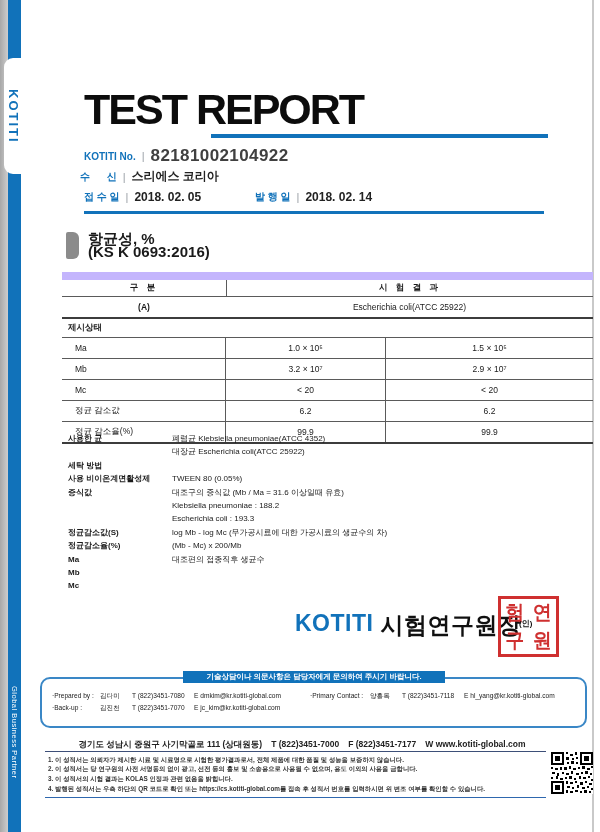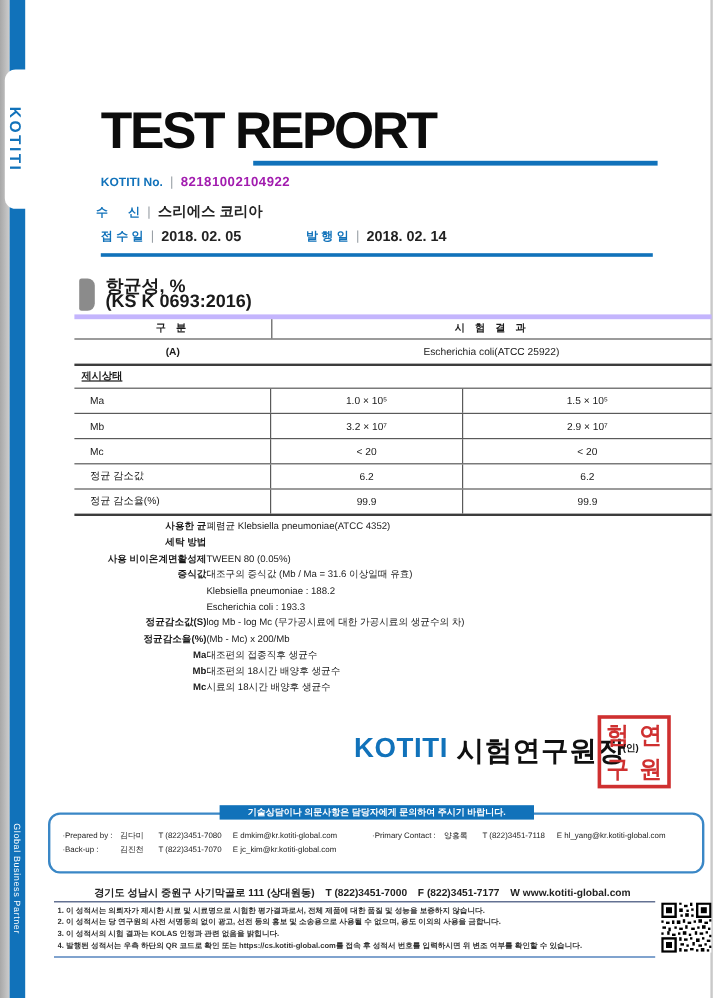--- a/index.html
+++ b/index.html
@@ -19,51 +19,51 @@
   .gbp span{writing-mode:vertical-rl;color:#ffffff;font-size:7.5px;letter-spacing:.5px;}
   .right-line{left:592px;top:0;width:1.5px;height:832px;background:#c9c9c9;}
   
   .title{left:84px;top:88px;display:flex;gap:10px;align-items:baseline;color:#0c0c0c;
     font-size:43px;font-weight:bold;letter-spacing:-2px;line-height:1;}
   .title-underline{left:211px;top:134px;width:337px;height:4px;background:#1172ba;}
   .row-line{display:flex;align-items:center;gap:6px;}
   .no-line{left:84px;top:146px;}
   .lbl-blue{color:#1172ba;font-weight:bold;font-size:10px;white-space:pre;}
   .sep{color:#9aa0a6;font-size:11px;font-weight:normal;}
-  .no-value{color:#a21caf;font-weight:bold;font-size:11px;letter-spacing:.4px;}
+  .no-value{color:#404040;font-weight:bold;font-size:17px;letter-spacing:.4px;}
   .recip-line{left:80px;top:168px;}
   .hdr-value{color:#222;font-weight:bold;font-size:12px;}
   .date-line1{left:84px;top:190px;}
   .date-line2{left:255px;top:190px;}
   .blue-rule{left:84px;top:211px;width:460px;height:2.5px;background:#1172ba;}
   
   .sec-tab{left:66px;top:232px;width:13px;height:27px;background:#8b8b8b;border-radius:2px 6px 6px 2px;}
   .sec-text{left:88px;top:232px;font-size:15px;font-weight:bold;color:#1a1a1a;line-height:13px;}
   
-  .rtable{left:62px;top:262px;width:531px;border-top:4px solid #c4b5fd;border-bottom:2px solid #3c3c3c;
+  .rtable{left:62px;top:272px;width:531px;border-top:8px solid #c4b5fd;border-bottom:2px solid #3c3c3c;
     font-size:8.5px;color:#1a1a1a;}
   .tr{display:flex;align-items:stretch;}
   .cell{display:flex;align-items:center;justify-content:center;white-space:nowrap;}
   .thead1{height:16px;border-bottom:1px solid #5a5a5a;font-weight:bold;}
   .thead1 .c1{width:164px;border-right:1px solid #5a5a5a;letter-spacing:3px;}
   .thead1 .c23{flex:1;letter-spacing:3px;}
   .trowA{height:20px;border-bottom:2px solid #3c3c3c;}
   .trowA .c1{width:164px;font-weight:bold;}
   .trowA .c2{width:159px;}
   .trowA .c3{flex:1;}
-  .tstate{height:18px;border-bottom:1px solid #5a5a5a;font-weight:bold;align-items:center;display:flex;padding-left:6px;text-decoration:underline;}
+  .tstate{height:18px;border-bottom:1px solid #5a5a5a;font-weight:bold;align-items:center;display:flex;padding-left:6px;}
   .trow{height:20px;border-bottom:1px solid #5a5a5a;}
   .trow:last-child{border-bottom:none;text-align:right;}
   .trow .c1{width:164px;justify-content:flex-start;padding-left:13px;box-sizing:border-box;border-right:1px solid #5a5a5a;}
   .trow .c2{width:159px;border-right:1px solid #5a5a5a;}
   .trow .c3{flex:1;}
   
   .details{left:68px;top:432px;width:505px;font-size:8px;color:#1a1a1a;}
   .drow{display:flex;line-height:13.4px;}
-  .dlabel{width:104px;font-weight:bold;flex-shrink:0;white-space:nowrap;text-align:right;}
+  .dlabel{width:104px;font-weight:bold;flex-shrink:0;white-space:nowrap;}
   .dvalue{flex:1;white-space:nowrap;}
   
   .sig{left:295px;top:610px;font-size:23px;font-weight:bold;letter-spacing:.5px;display:flex;gap:7px;}
   .sig-org{color:#1172ba;}
   .sig-title{color:#101010;}
   .seal{left:498px;top:596px;width:55px;height:55px;border:3px solid #cf3030;display:grid;
     grid-template-columns:1fr 1fr;grid-template-rows:1fr 1fr;color:#cf3030;
     font-family:"DejaVu Serif","Liberation Serif",serif;font-weight:bold;font-size:19px;}
   .seal div{display:flex;align-items:center;justify-content:center;transform:scaleY(1.05);}
   .seal-center{left:519px;top:618px;color:#111;font-size:8px;font-weight:bold;}
@@ -175,20 +175,21 @@
   </div>
 </div>
 
 <div class="abs details">
   <div class="drow">
       <div class="dlabel">사용한 균</div>
       <div class="dvalue">폐렴균 Klebsiella pneumoniae(ATCC 4352)</div>
     </div>
   <div class="drow">
       <div class="dlabel"></div>
+      <div class="dvalue">대장균 Escherichia coli(ATCC 25922)</div>
     </div>
   <div class="drow">
       <div class="dlabel">세탁 방법</div>
       <div class="dvalue"></div>
     </div>
   <div class="drow">
       <div class="dlabel">사용 비이온계면활성제</div>
       <div class="dvalue">TWEEN 80 (0.05%)</div>
     </div>
   <div class="drow">
@@ -210,25 +211,23 @@
   <div class="drow">
       <div class="dlabel">정균감소율(%)</div>
       <div class="dvalue">(Mb - Mc) x 200/Mb</div>
     </div>
   <div class="drow">
       <div class="dlabel">Ma</div>
       <div class="dvalue">대조편의 접종직후 생균수</div>
     </div>
   <div class="drow">
       <div class="dlabel">Mb</div>
-      <div class="dvalue">대조편의 18시간 배양후 생균수</div>
     </div>
   <div class="drow">
       <div class="dlabel">Mc</div>
-      <div class="dvalue">시료의 18시간 배양후 생균수</div>
     </div>
 </div>
 
 <div class="abs sig">
   <span class="sig-org">KOTITI</span>
   <span class="sig-title">시험연구원장</span>
 </div>
 <div class="abs seal">
   <div>험</div>
   <div>연</div>

